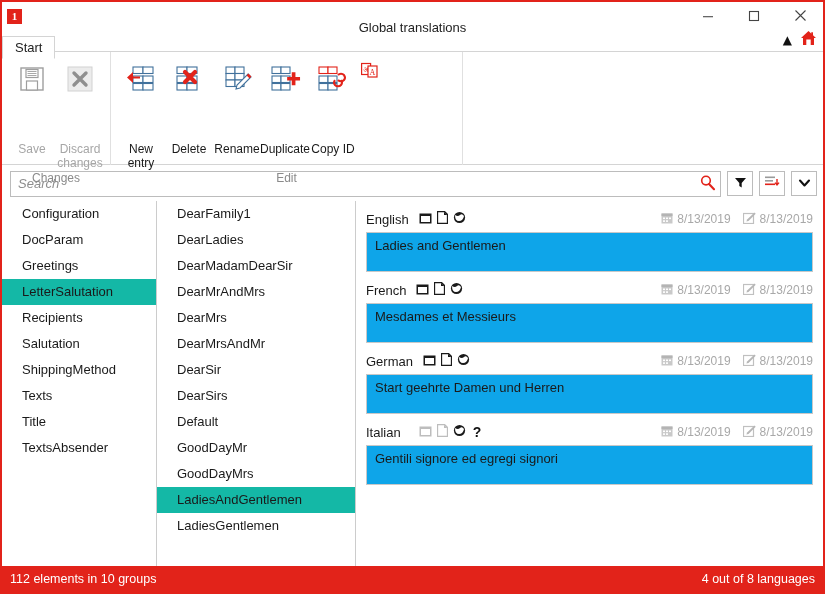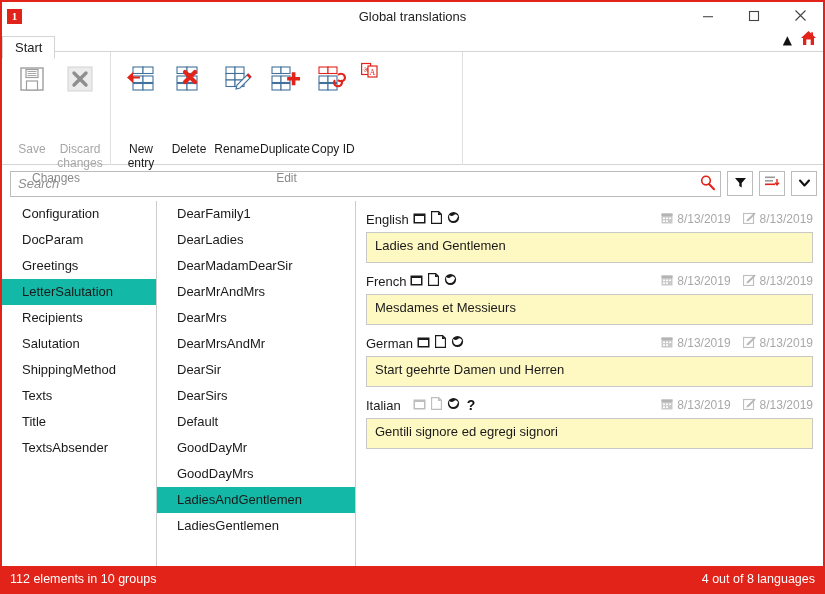--- a/index.html
+++ b/index.html
@@ -31,21 +31,21 @@
     width: 15px; height: 15px;
     margin-left: 5px; margin-top: 1px;
     background: #e2231a;
     color: #fff;
     font-size: 11px; font-weight: bold;
     line-height: 15px; text-align: center;
     font-family: "Liberation Serif", serif;
     flex: none;
   }
   .title-text {
-    position: absolute; left: 0; right: 0; top: 1px;
+    position: absolute; left: 0; right: 0; top: 12px;
     line-height: 27px; text-align: center;
     font-size: 13px; color: #222;
     pointer-events: none;
   }
   .win-controls { margin-left: auto; display: flex; height: 27px; z-index: 2;}
   .win-btn {
     width: 46px; height: 27px;
     display: flex; align-items: center; justify-content: center;
     color: #555; font-size: 13px;
     font-family: "DejaVu Sans", sans-serif;
@@ -151,32 +151,32 @@
     padding: 0 6px 0 20px;
     font-size: 13px; color: #1a1a1a;
     white-space: nowrap; overflow: hidden;
   }
   .listitem.selected { background: #14b8a6; }
 
   
   .langblock { margin-bottom: 8px; }
   .langhead {
     height: 20px; display: flex; align-items: center;
-    margin-bottom: 3px;
+    gap: 6px; margin-bottom: 3px;
   }
   .langname { font-size: 13px; color: #1a1a1a; }
   .langicons { display: flex; align-items: center; gap: 5px; margin-left: 4px;}
   .meta {
     margin-left: auto; display: flex; align-items: center; gap: 4px;
     font-size: 12px; color: #a8a8a8;
   }
   .meta .sep { width: 4px; }
   .valuebox {
-    border: 1px solid #c8c8c8; background: #fef9c3;
-    height: 31px; padding: 5px 8px;
+    border: 1px solid #c8c8c8; background: #0ea5e9;
+    height: 40px; padding: 5px 8px;
     font-size: 13px; color: #1a1a1a;
     overflow: hidden;
   }
 
   
   .statusbar {
     height: 26px; flex: none;
     background: #e2231a; color: #fff;
     display: flex; align-items: center;
     padding: 0 8px; font-size: 12.5px;

